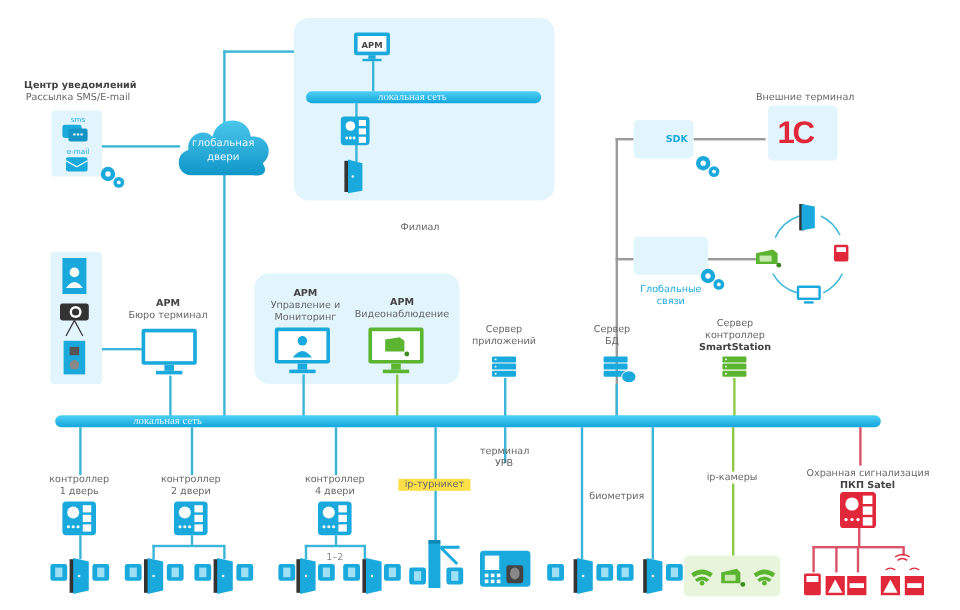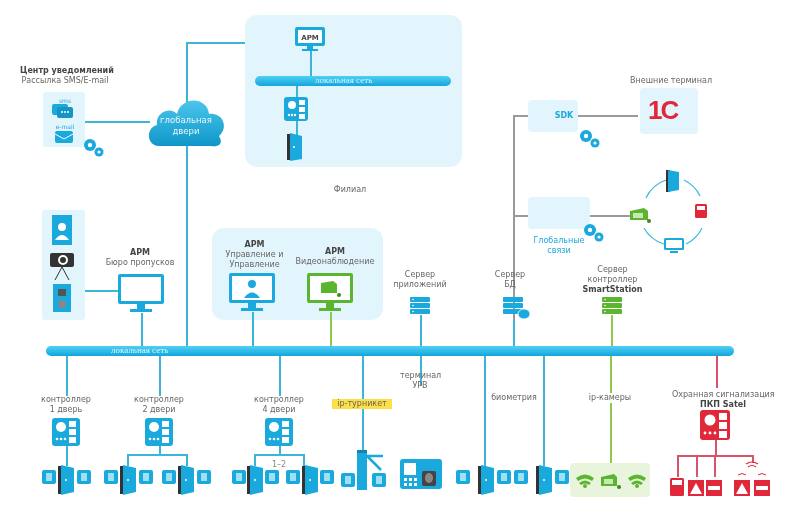--- a/index.html
+++ b/index.html
@@ -160,35 +160,35 @@
     <circle cx="13" cy="10" r="3" fill="#333"></circle>
   <path d="M12 17 L5 30 M12 17 L19 30" stroke="#333" stroke-width="1"></path>
 </svg>
 <svg style="left:53px;top:284px;" width="18" height="28">
   <rect width="18" height="28" fill="#1aa9dc"></rect>
     <rect x="5" y="5" width="8" height="7" fill="#555"></rect>
     <circle cx="9" cy="20" r="4" fill="#888"></circle>
 </svg>
 <div class="lbl" style="left:100px;top:248px;width:80px;">
   <div class="bold">АРМ</div>
-  <div>Бюро пропусков</div>
+  <div>Бюро терминал</div>
 </div>
 <svg style="left:118px;top:274px;" width="46" height="40">
   <rect width="46" height="30" rx="2" fill="#1aa9dc"></rect>
     <rect x="3" y="3" width="40" height="24" fill="#fff"></rect>
   <rect x="19" y="30" width="8" height="5" fill="#1aa9dc"></rect>
     <rect x="12" y="35" width="22" height="3" fill="#1aa9dc"></rect>
 </svg>
 <div class="vl" style="left:141px;top:313px;height:34px;"></div>
 
 <div class="panel" style="left:212px;top:228px;width:171px;height:92px;"></div>
 <div class="lbl" style="left:222px;top:240px;width:65px;">
   <div class="bold">АРМ</div>
   <div>Управление и</div>
-  <div>Управление</div>
+  <div>Мониторинг</div>
 </div>
 <svg style="left:229px;top:273px;" width="46" height="40">
   <rect width="46" height="30" rx="2" fill="#1aa9dc"></rect>
     <rect x="3" y="3" width="40" height="24" fill="#fff"></rect>
   <circle cx="23" cy="11" r="4" fill="#1aa9dc"></circle>
     <path d="M15 25 Q23 14 31 25 Z" fill="#1aa9dc"></path>
   <rect x="19" y="30" width="8" height="5" fill="#1aa9dc"></rect>
     <rect x="12" y="35" width="22" height="3" fill="#1aa9dc"></rect>
 </svg>
 <div class="lbl" style="left:295px;top:247px;width:80px;">
@@ -271,21 +271,21 @@
   <div>контроллер</div>
     <div>4 двери</div>
 </div>
 <div class="lbl" style="left:332px;top:399px;width:60px;background:#fde047;">
   <div>ip-турникет</div>
 </div>
 <div class="lbl" style="left:400px;top:371px;width:40px;">
   <div>терминал</div>
     <div>УРВ</div>
 </div>
-<div class="lbl" style="left:490px;top:393px;width:48px;">
+<div class="lbl" style="left:490px;top:409px;width:48px;">
   <div>биометрия</div>
 </div>
 <div class="lbl" style="left:585px;top:393px;width:50px;background:#fff;">
   <div>ip-камеры</div>
 </div>
 <div class="lbl" style="left:672px;top:390px;width:102px;">
   <div>Охранная сигнализация</div>
     <div class="bold">ПКП Satel</div>
 </div>
 

